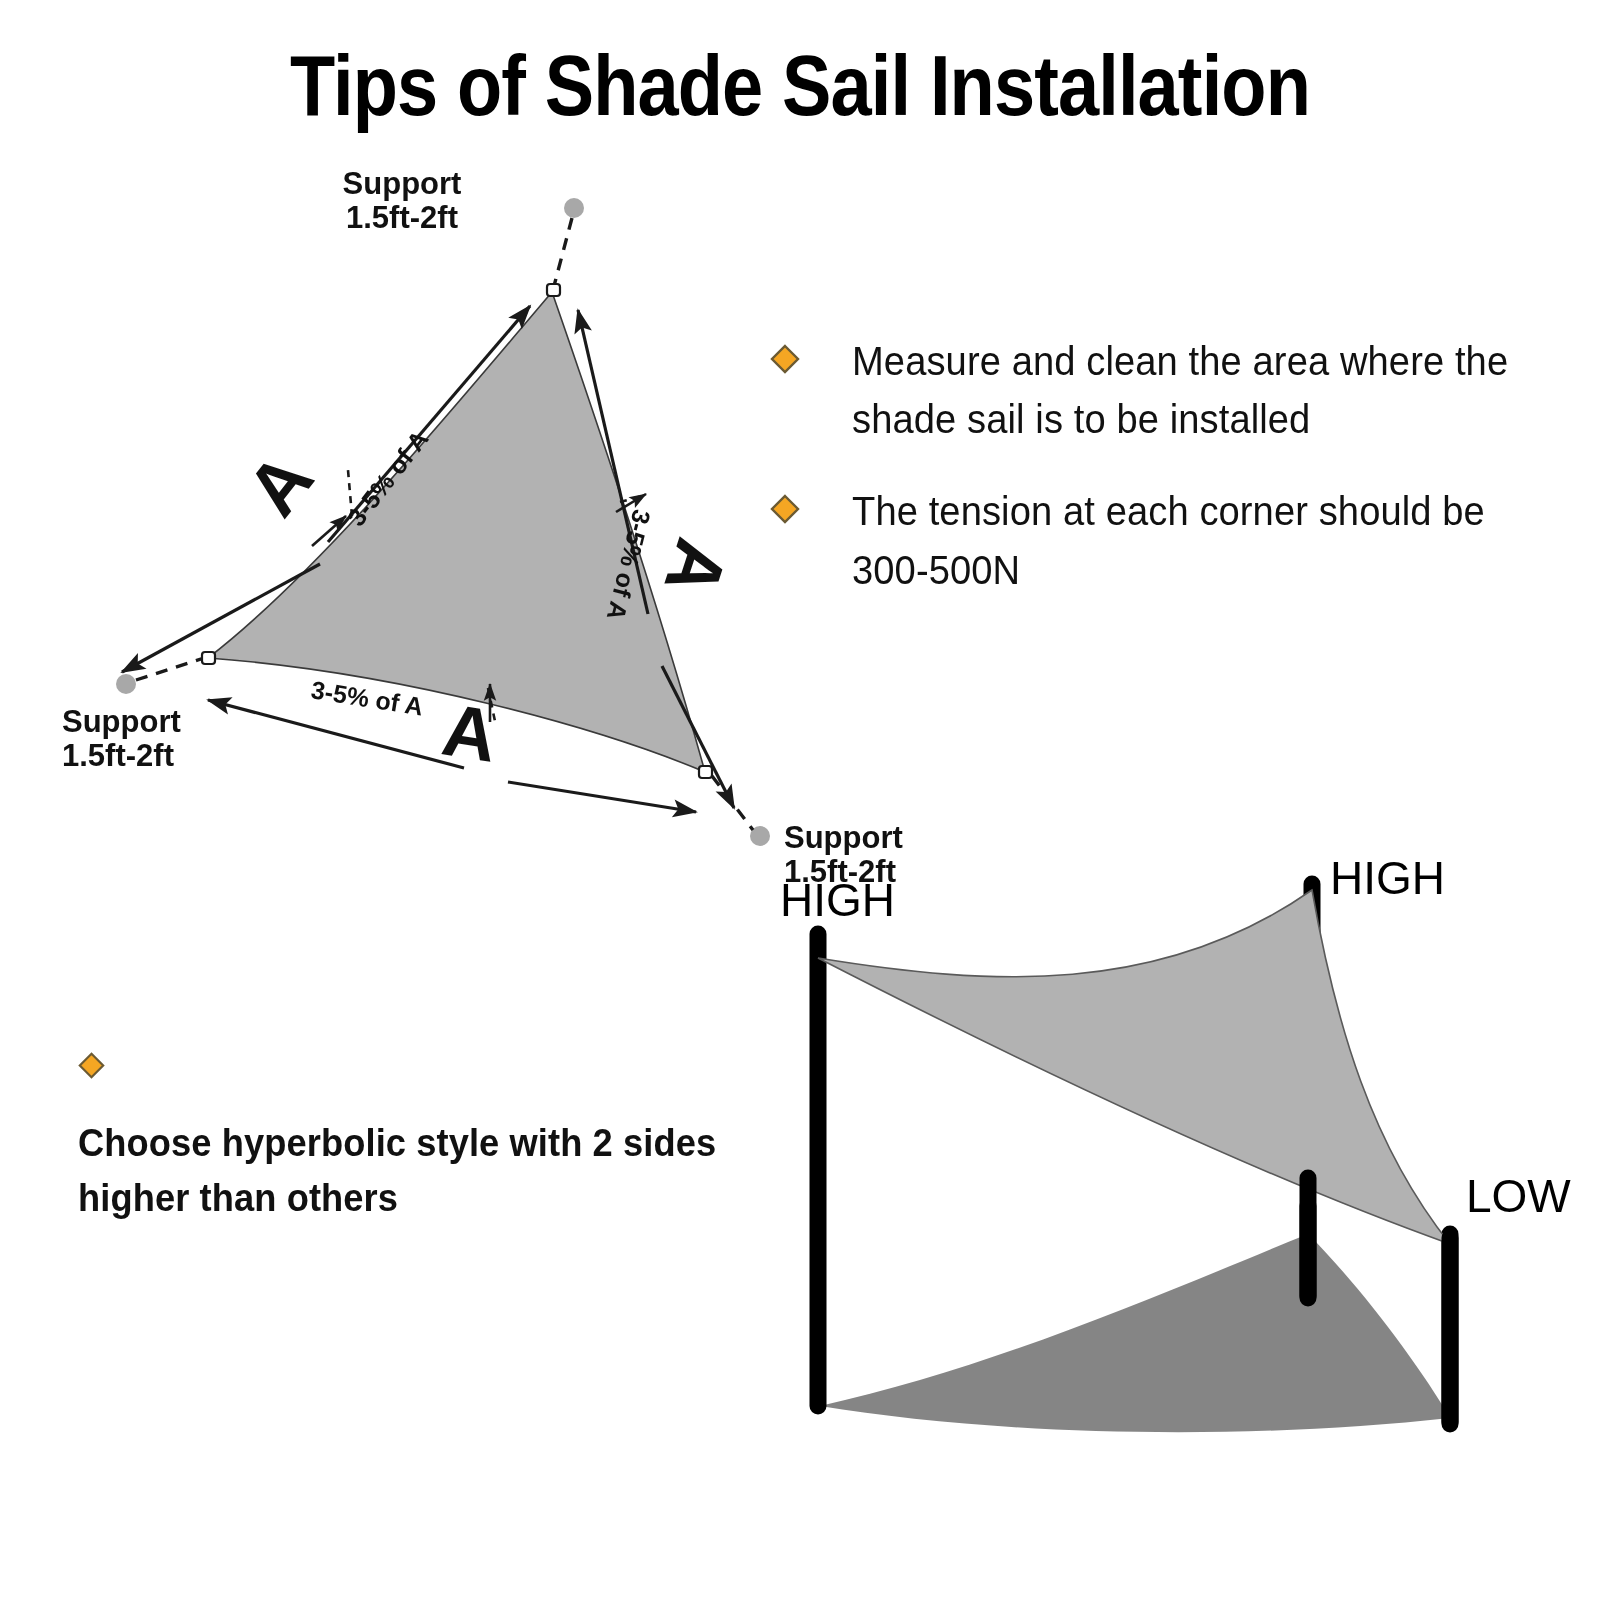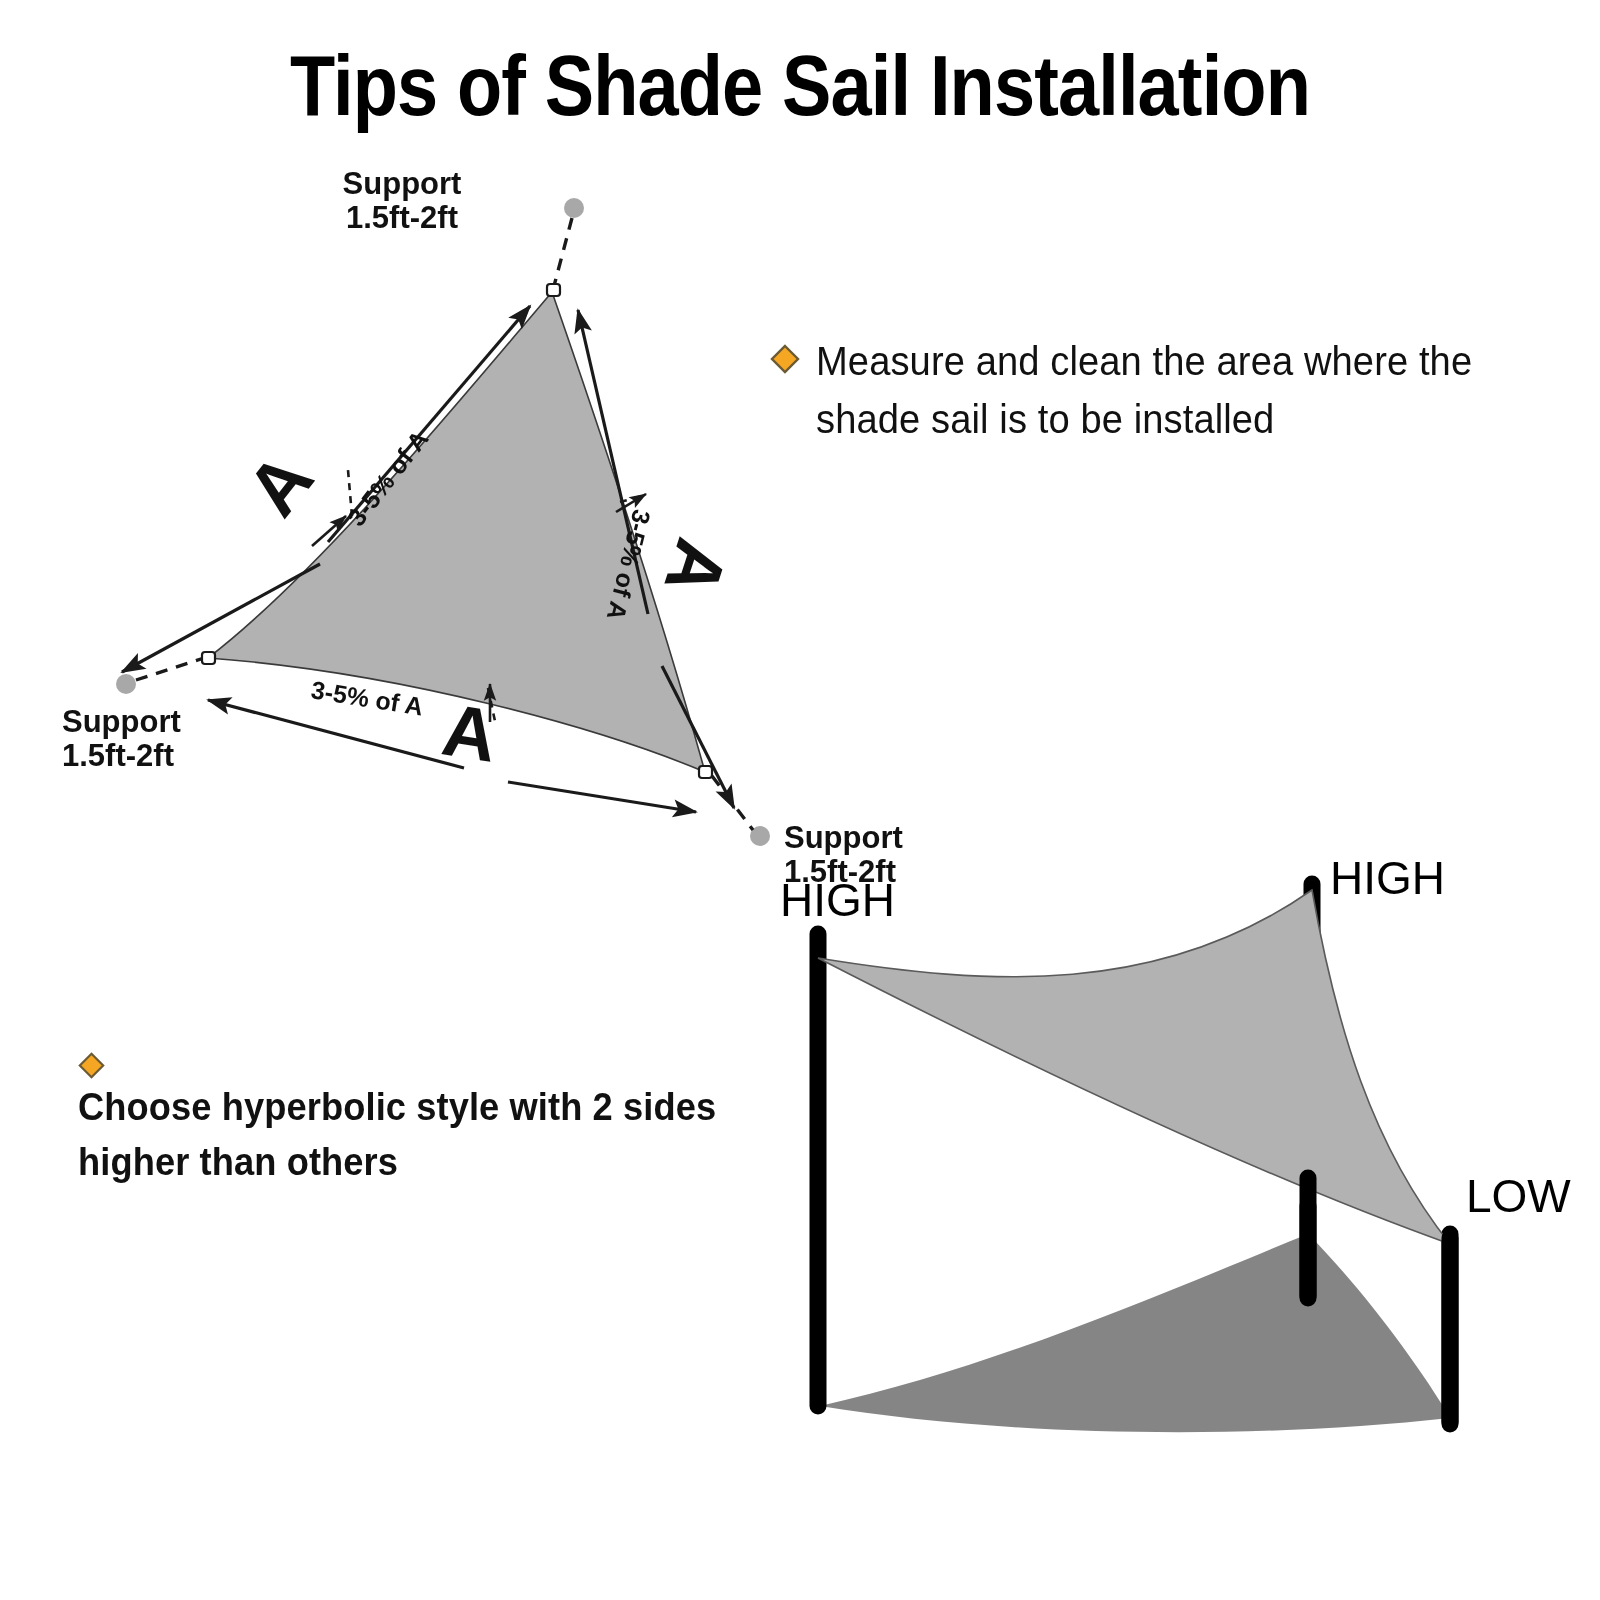--- a/index.html
+++ b/index.html
@@ -61,20 +61,21 @@
   }
   #tips-list-left {
     left: 78px;
     top: 1042px;
     width: 700px;
   }
   .bullet-item {
     display: flex;
     align-items: flex-start;
     margin-bottom: 34px;
+    gap: 36px;
   }
   #tips-list-left .bullet-item { margin-bottom: 38px; flex-direction: column; }
 
   .bullet-marker {
     flex: 0 0 auto;
     width: 30px;
     height: 30px;
     margin-top: 12px;
     margin-right: 16px;
   }
@@ -241,20 +242,28 @@
   <div class="bullet-item">
     <span class="bullet-marker">
       <svg viewBox="0 0 30 30" width="30" height="30">
         <polygon points="15,2 28,15 15,28 2,15" fill="#f5a623" stroke="#6b5a33" stroke-width="2.4"></polygon>
       </svg>
     </span>
     <span class="bullet-text">Measure and clean the area where the shade sail is to be installed</span>
   </div>
 
 
+  <div class="bullet-item">
+    <span class="bullet-marker">
+      <svg viewBox="0 0 30 30" width="30" height="30">
+        <polygon points="15,2 28,15 15,28 2,15" fill="#f5a623" stroke="#6b5a33" stroke-width="2.4"></polygon>
+      </svg>
+    </span>
+    <span class="bullet-text">The tension at each corner should be 300-500N</span>
+  </div>
 
 </div>
 
 <div class="bullet-list" id="tips-list-left">
 
   <div class="bullet-item">
     <span class="bullet-marker">
       <svg viewBox="0 0 30 30" width="27" height="27">
         <polygon points="15,2 28,15 15,28 2,15" fill="#f5a623" stroke="#6b5a33" stroke-width="2.4"></polygon>
       </svg>

